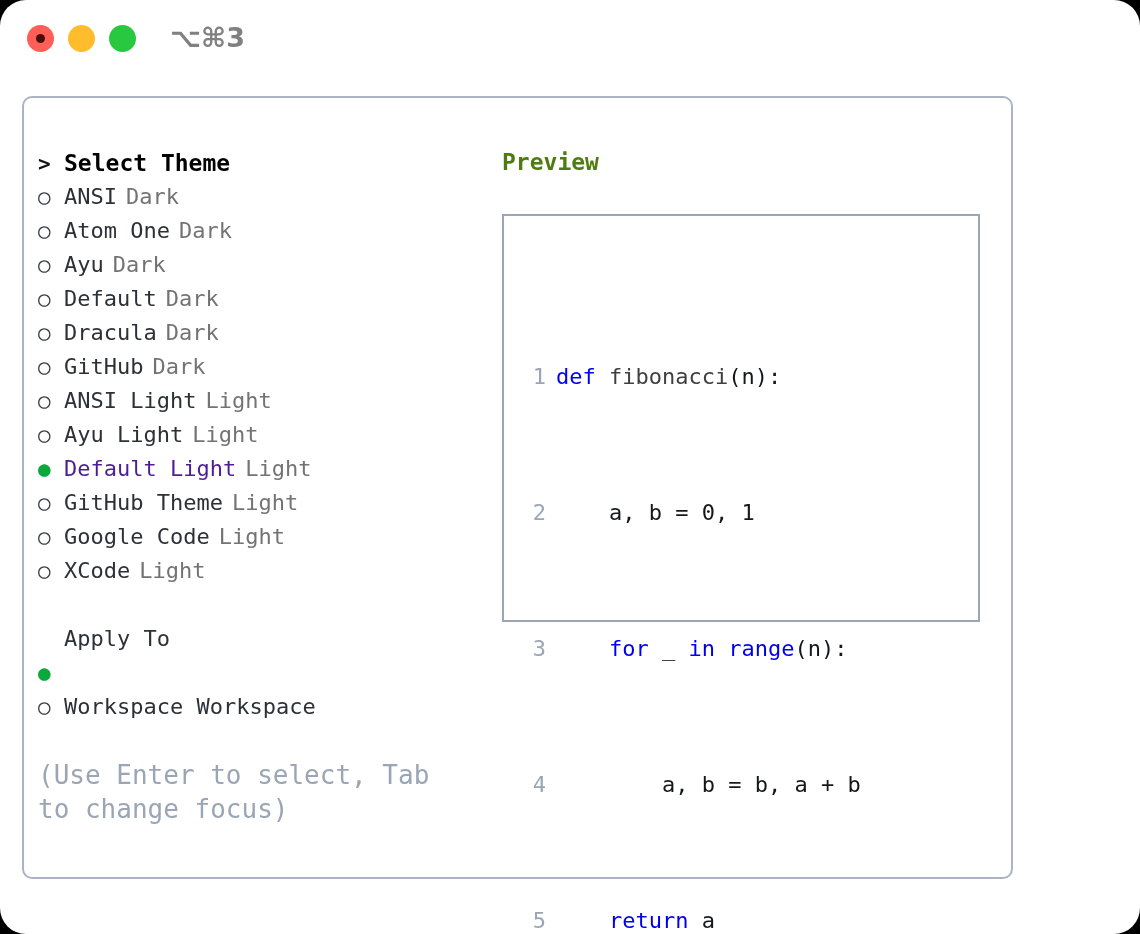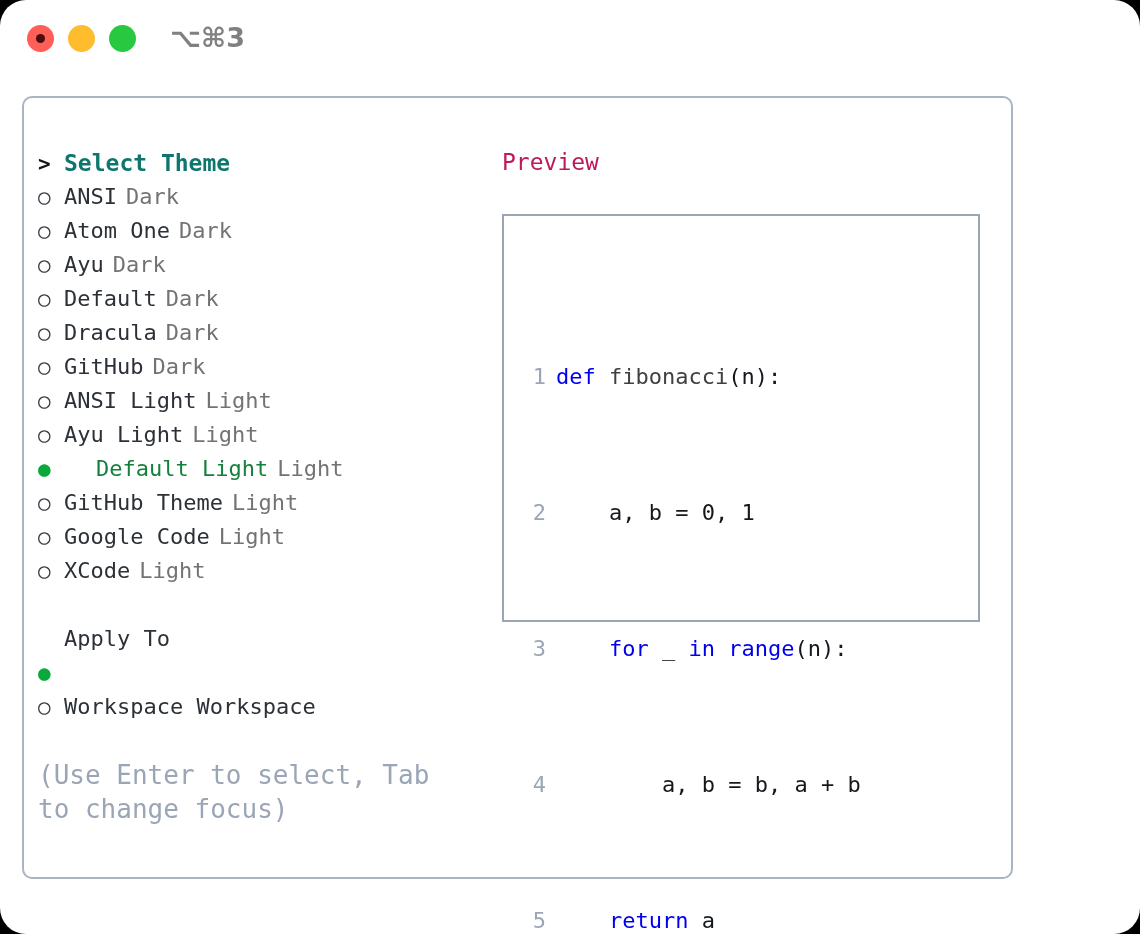--- a/index.html
+++ b/index.html
@@ -118,26 +118,25 @@
   }
   .marker.prompt {
     color: #111418;
     font-weight: bold;
   }
   .label {
     color: #2c3138;
   }
   .label.bold {
     font-weight: bold;
-    color: #0f766e;
+    color: #000000;
     font-size: 23px;
   }
   .label.selected {
-    color: #15803d;
-    margin-left: 32px;
+    color: #4c1d95;
   }
   .tag {
     color: #737373;
     margin-left: 9px;
   }
 
   .spacer-sm { height: 34px; }
 
   .hint {
     font-size: 26px;
@@ -149,22 +148,22 @@
 
   
   .right-col {
     position: absolute;
     left: 478px;
     top: 48px;
     width: 500px;
   }
   .preview-title {
     font-size: 23px;
-    font-weight: normal;
-    color: #be185d;
+    font-weight: bold;
+    color: #4d7c0f;
     line-height: 32px;
     white-space: pre;
   }
   .preview-box {
     margin-top: 36px;
     width: 478px;
     height: 408px;
     border: 2px solid #9aa5b5;
     box-sizing: border-box;
     background: #ffffff;

